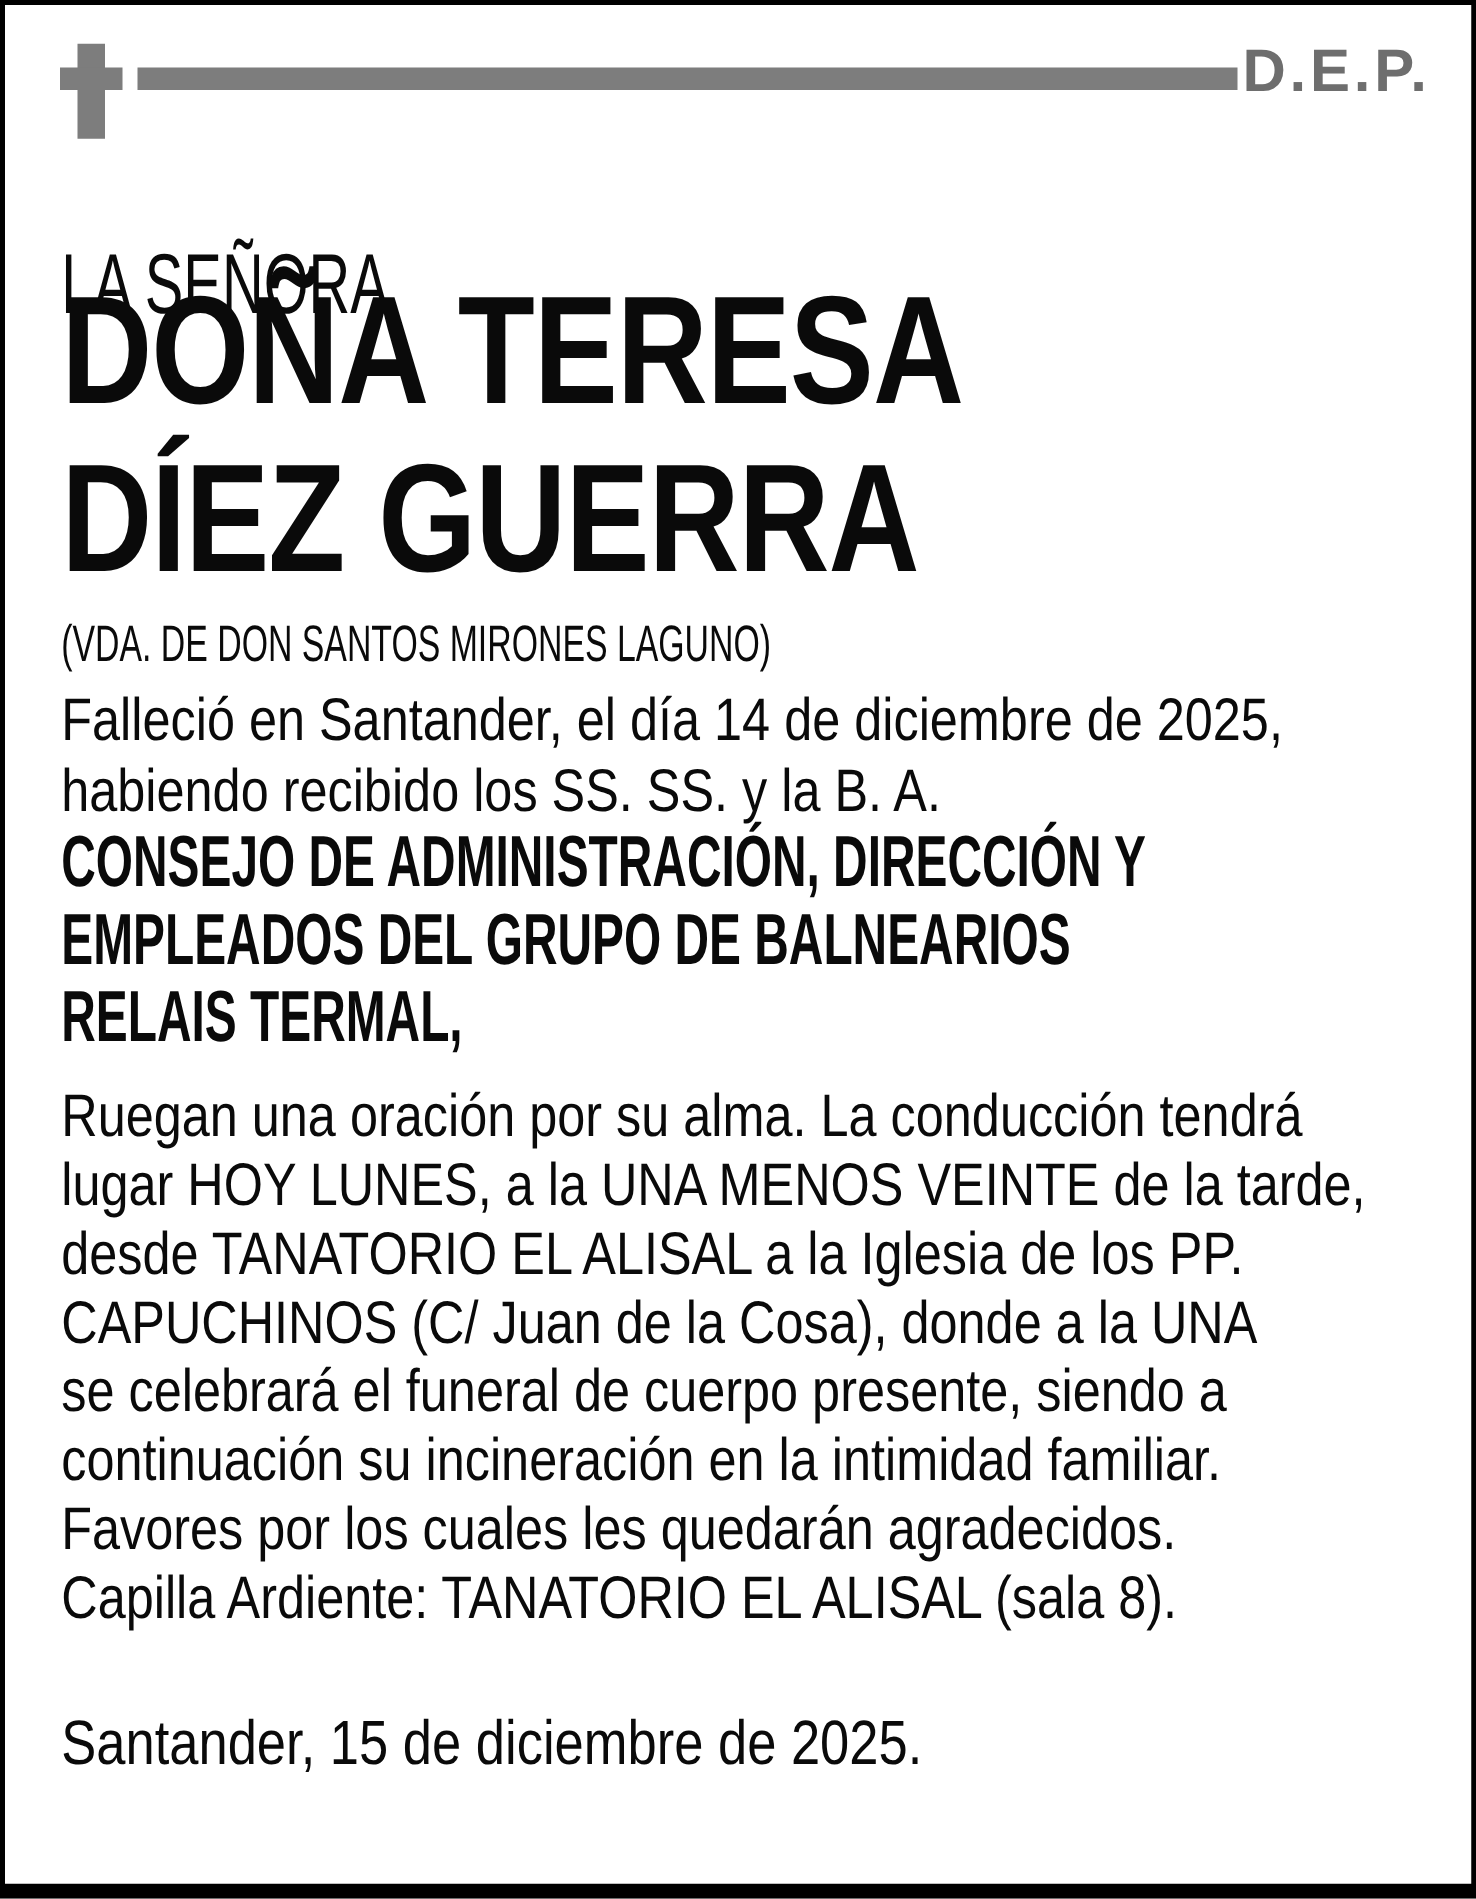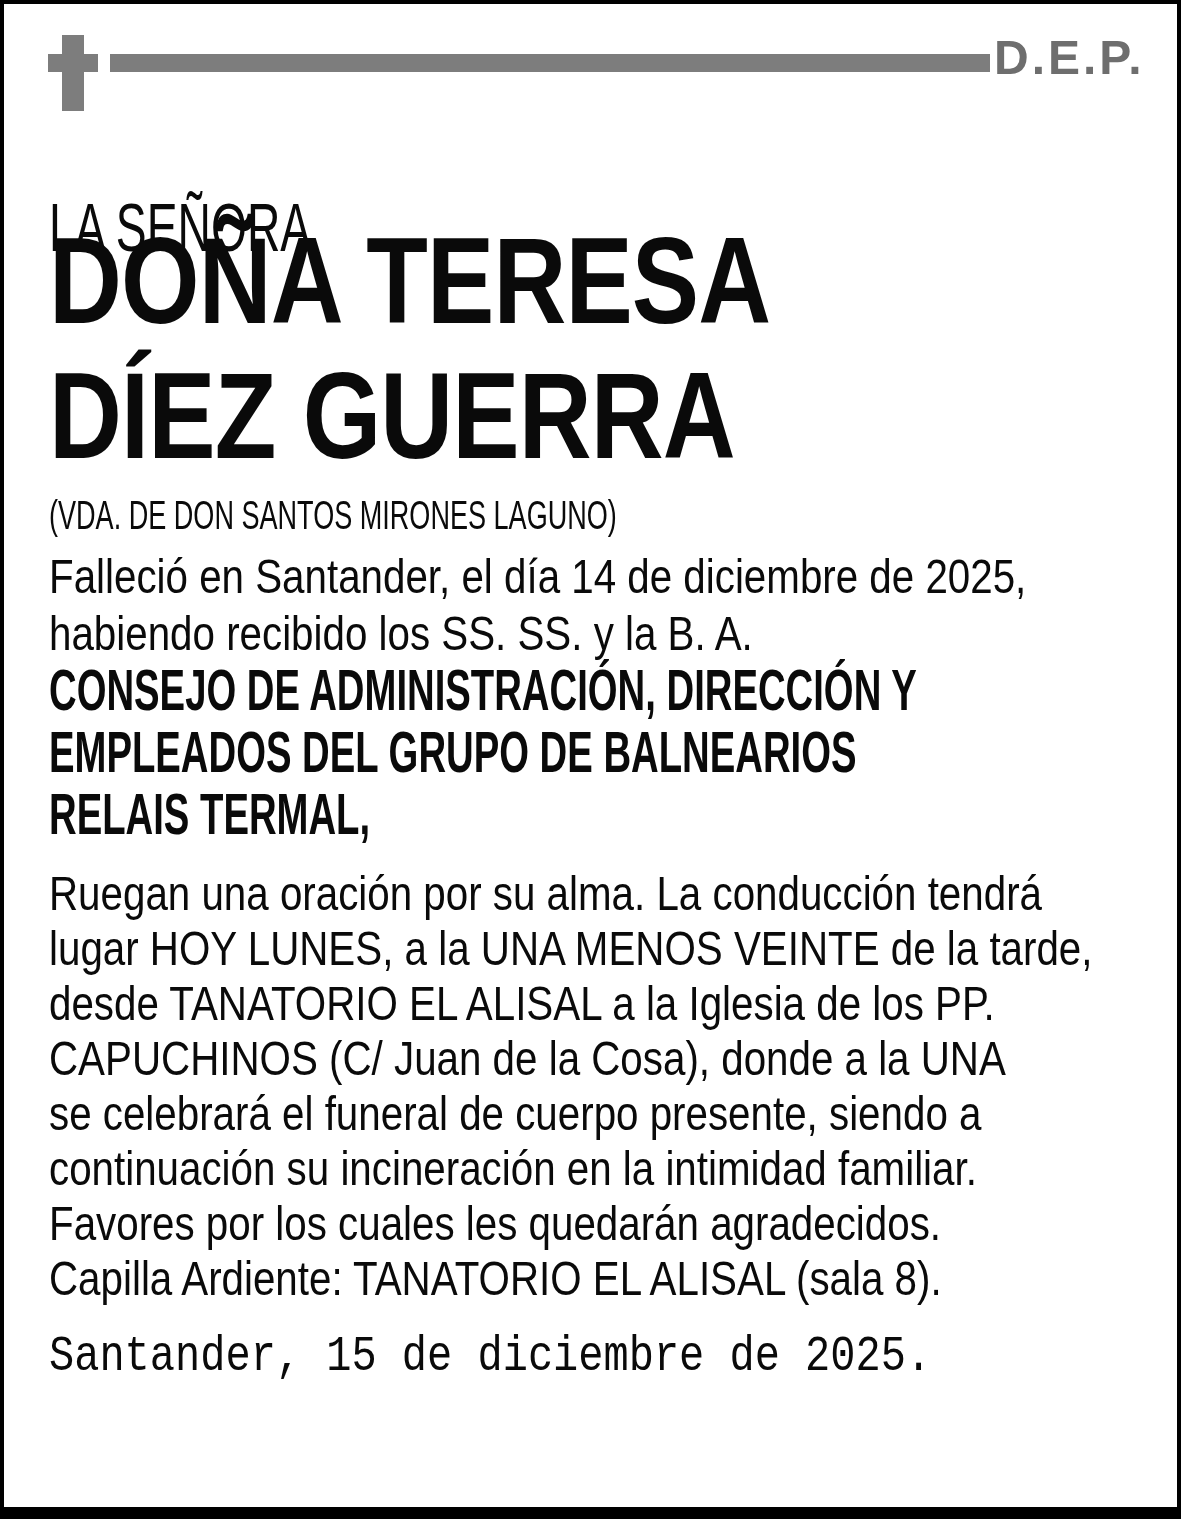--- a/index.html
+++ b/index.html
@@ -57,21 +57,21 @@
   .fallecio .ln { transform: scaleX(0.84); }
   .consejo {
     top: 655px; font-size: 58px; line-height: 62px; font-weight: 700;
   }
   .consejo .ln { transform: scaleX(0.66); }
   .request {
     top: 862px; font-size: 48px; line-height: 55px; font-weight: 400;
   }
   .request .ln { transform: scaleX(0.84); }
   .dateline {
-    top: 1325px; font-size: 50px; line-height: 1.1; font-weight: 400; font-family: Liberation Mono, monospace;
+    top: 1363px; font-size: 50px; line-height: 1.1; font-weight: 400;
   }
   .dateline .ln { transform: scaleX(0.84); }
   .condolences {
     top: 1380px; font-size: 38px; line-height: 1.1; font-weight: 400;
   }
   .condolences .ln { transform: scaleX(0.84); }
 </style>
 </head>
 <body>
 

